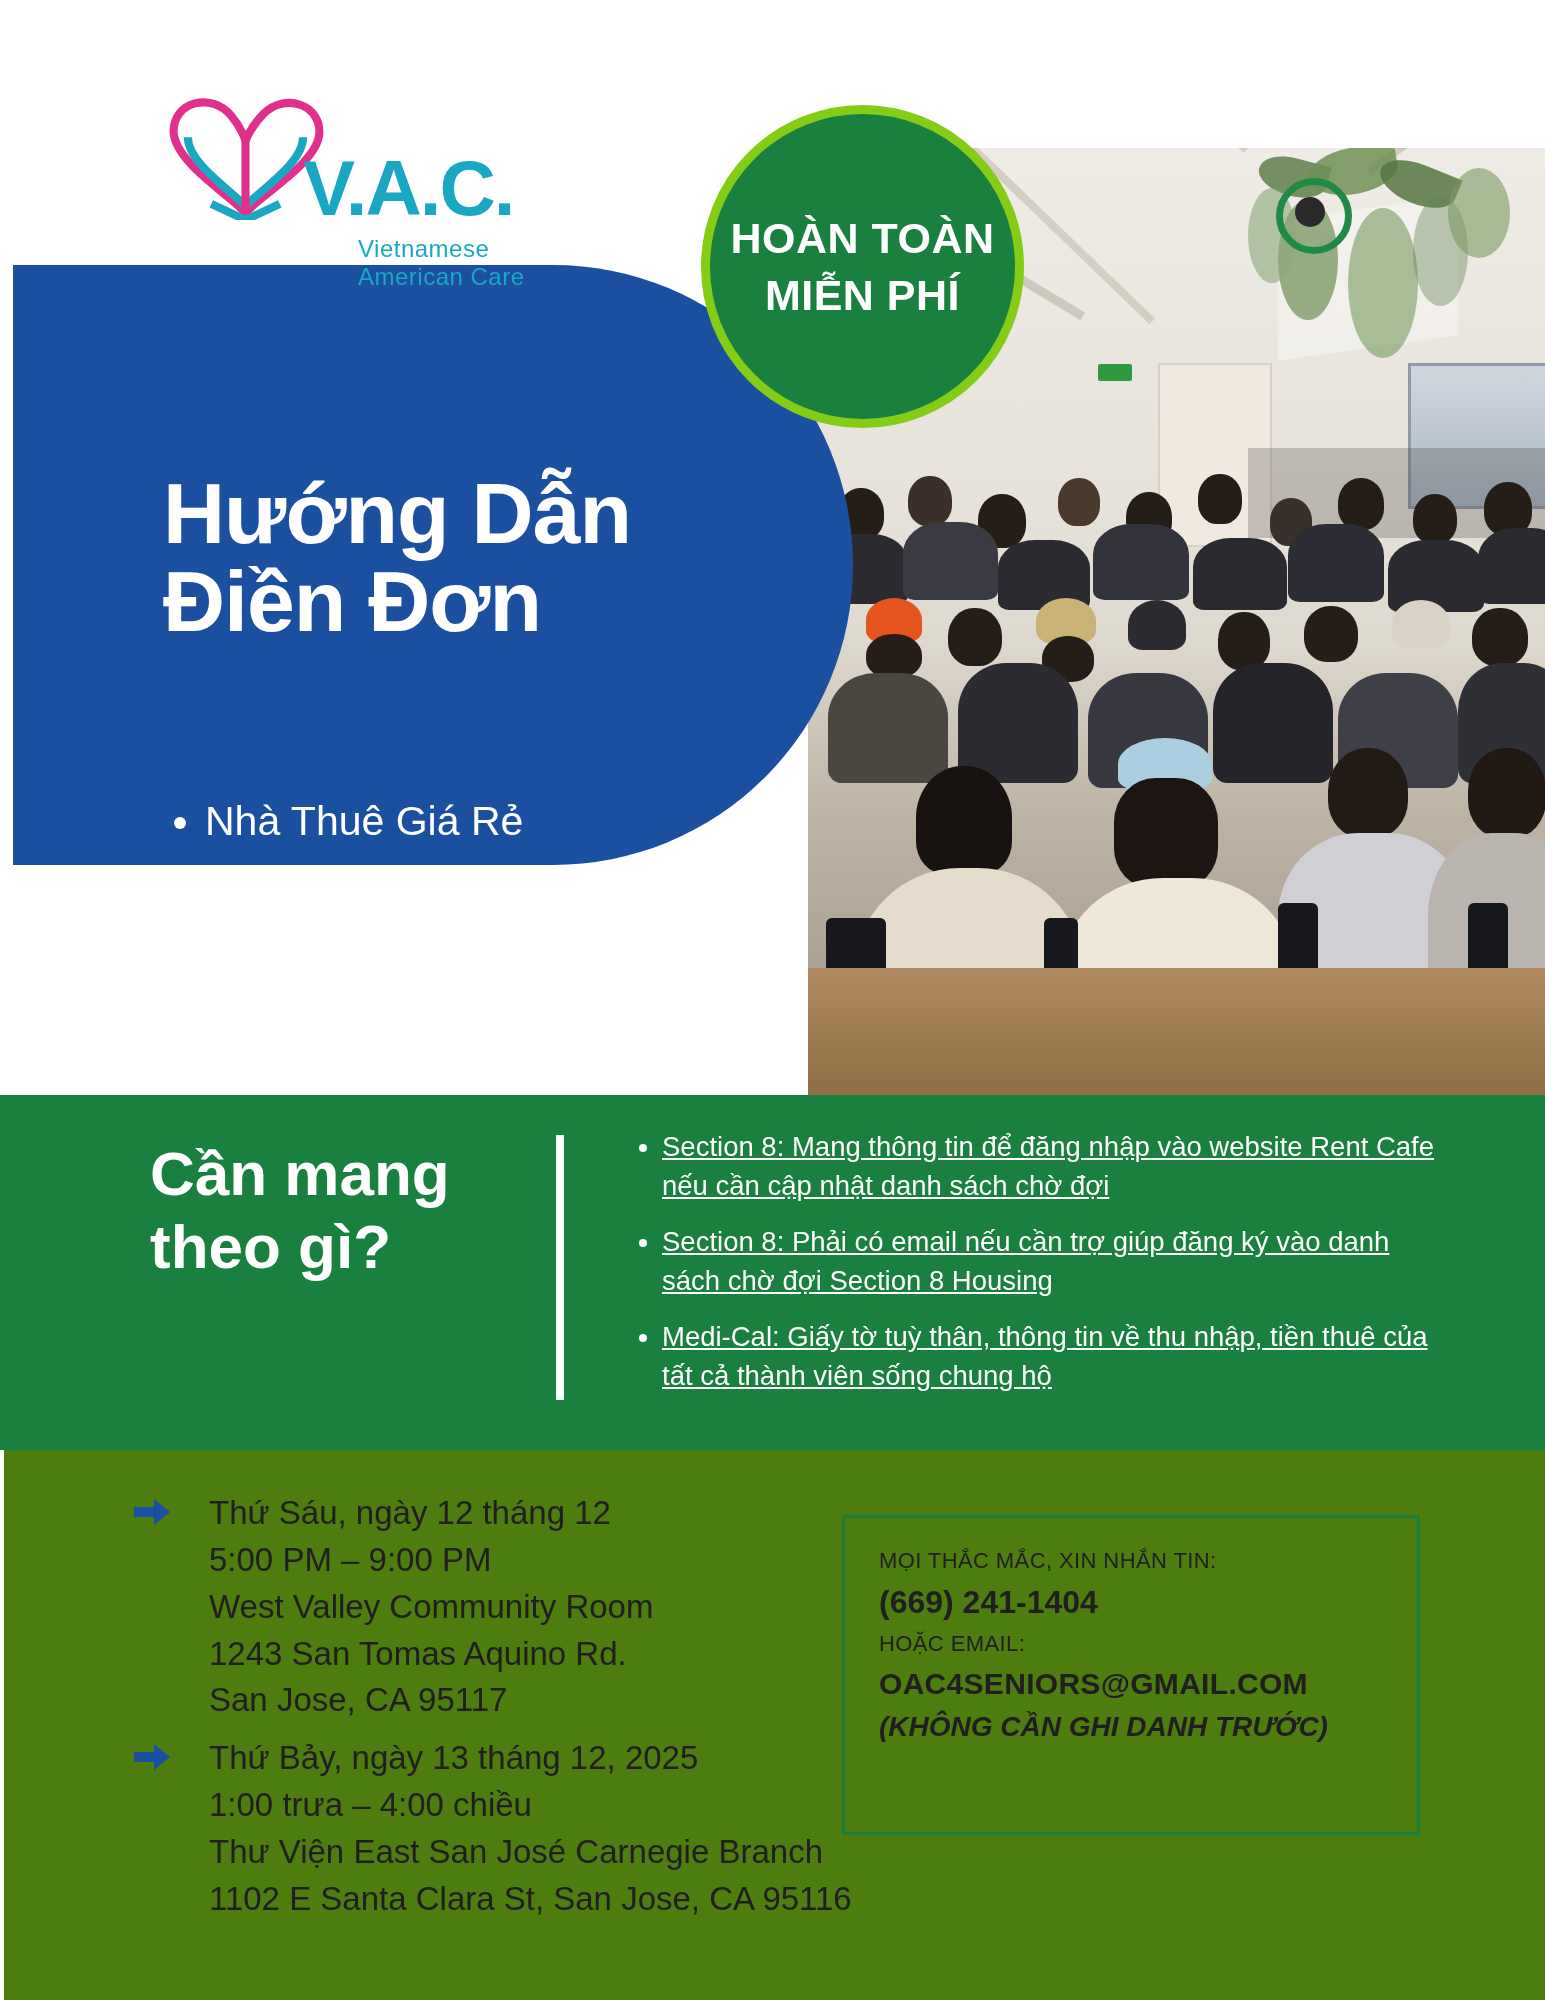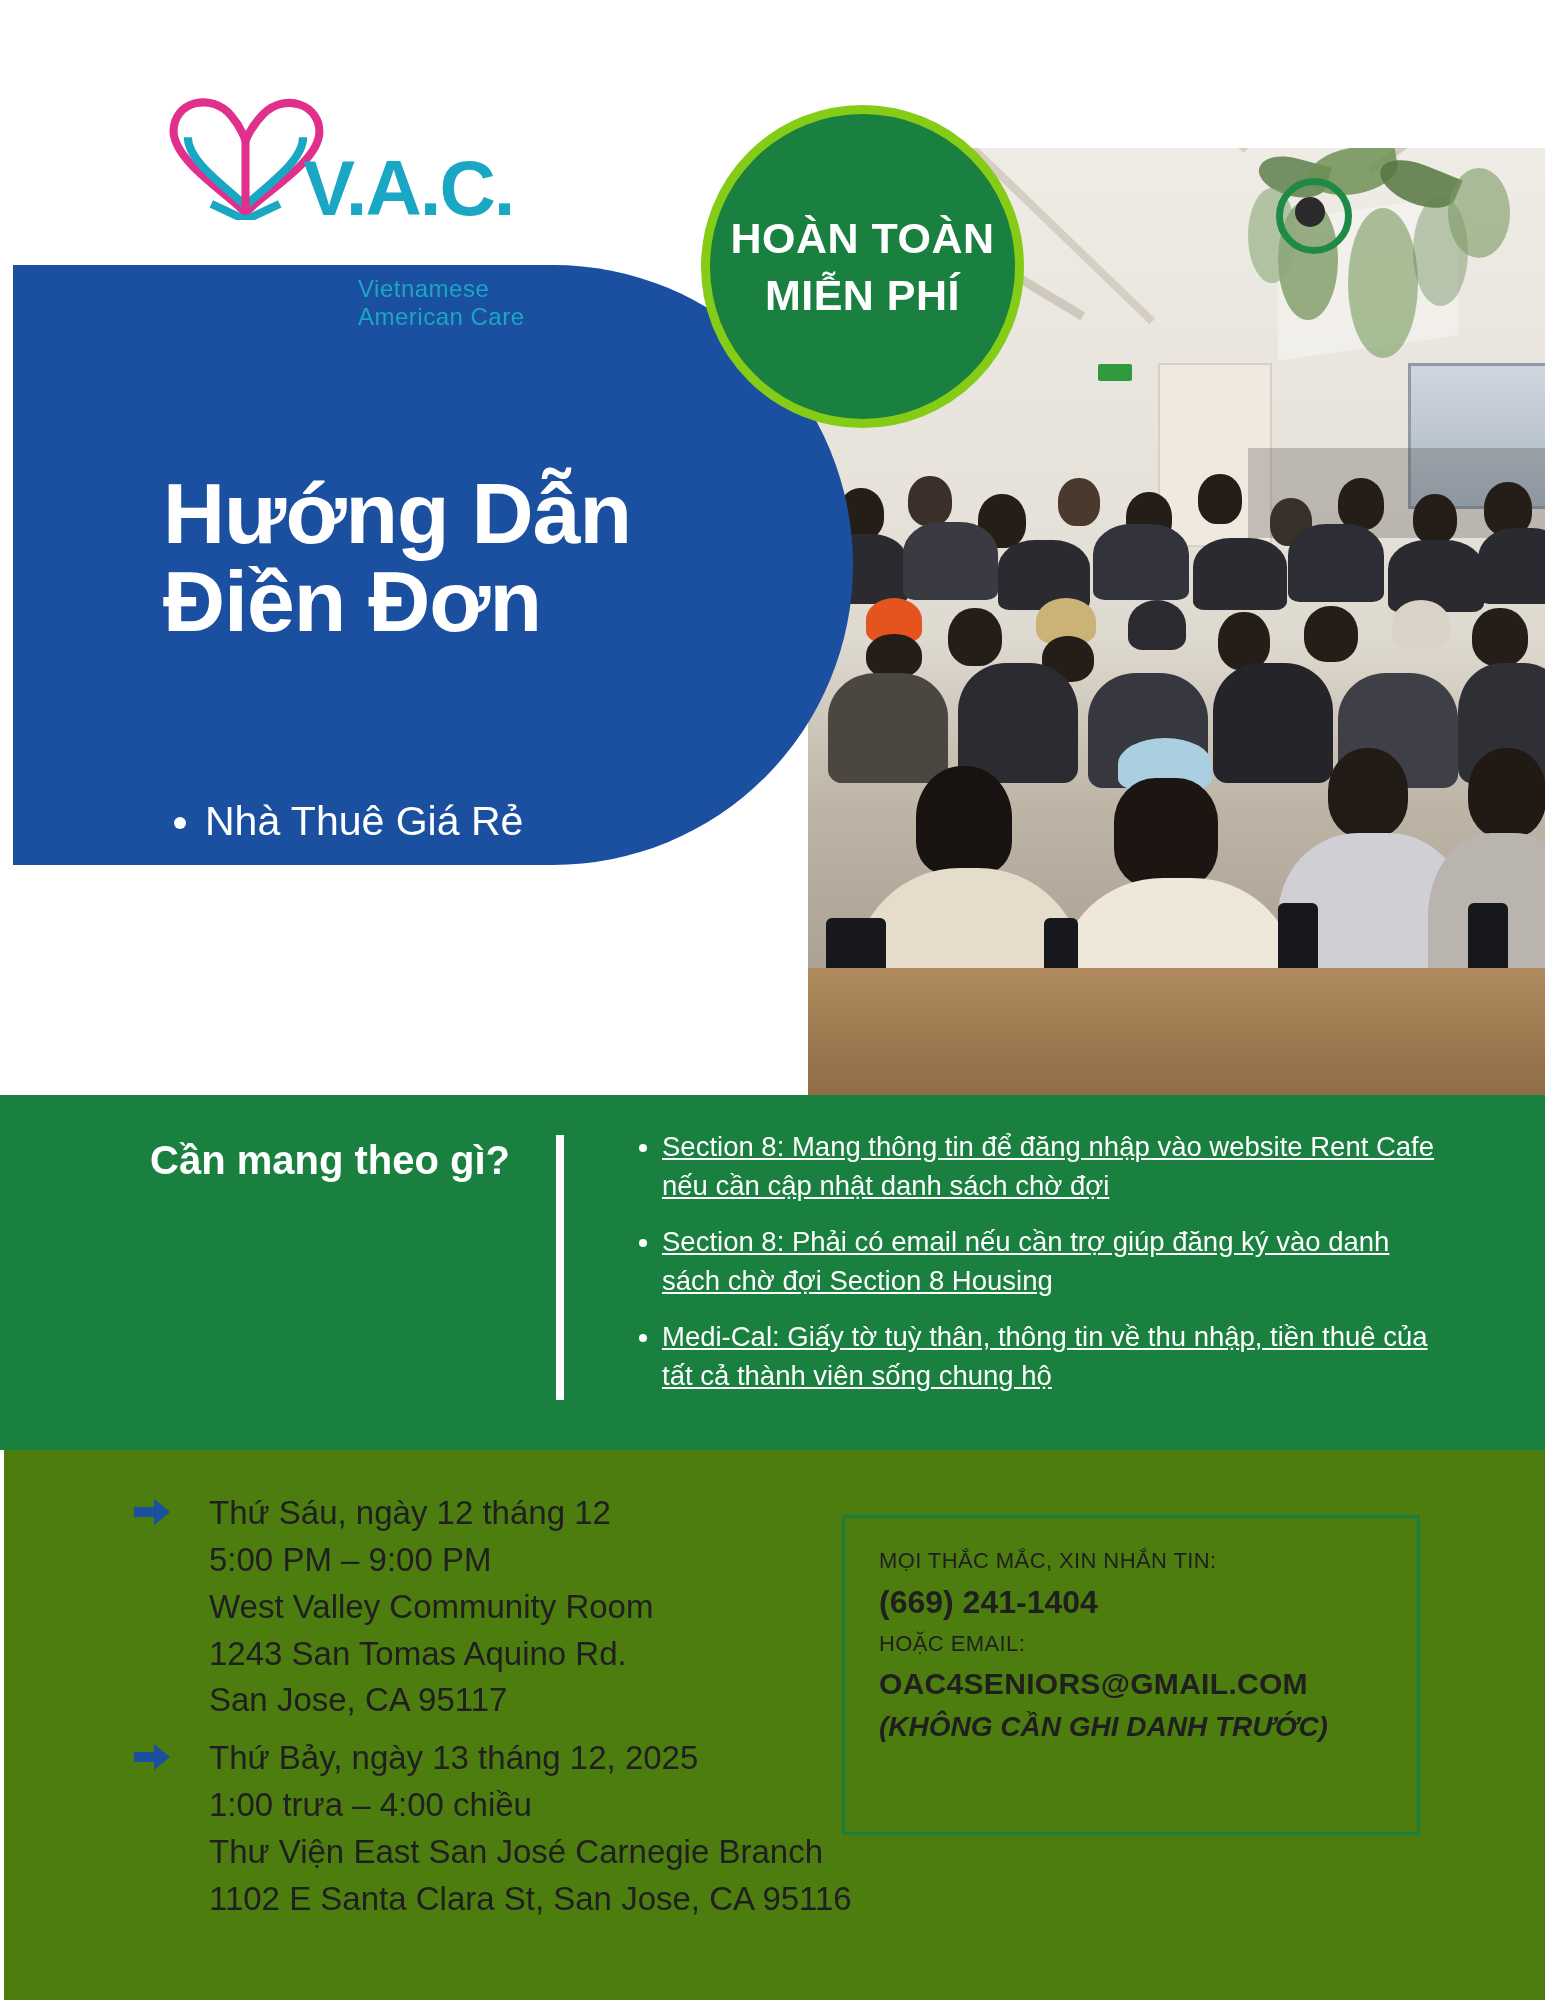--- a/index.html
+++ b/index.html
@@ -150,21 +150,21 @@
   }
   .logo .heart {
     position: absolute; left: 10px; top: 0px; width: 185px; height: 135px;
   }
   .logo-text {
     position: absolute; left: 160px; top: 58px;
     font-size: 78px; font-weight: bold; color: #1aa7c4; letter-spacing: -2px;
   }
   .logo-sub {
     position: absolute; left: 215px; top: 150px;
-    font-size: 24px; color: #1aa7c4; letter-spacing: .5px; margin-top: 40px;
+    font-size: 24px; color: #1aa7c4; letter-spacing: .5px;
   }
 
   
   .free-badge {
     position: absolute;
     left: 688px; top: 105px;
     width: 305px; height: 305px;
     border-radius: 50%;
     background: #1a8040;
     border: 9px solid #84cc16;
@@ -183,21 +183,21 @@
   
   .green-band {
     position: absolute;
     left: 0; top: 1095px;
     width: 1545px; height: 355px;
     background: #19803f;
     color: #ffffff;
   }
   .green-title {
     position: absolute; left: 150px; top: 42px;
-    font-size: 40px; font-weight: bold; line-height: 1.18;
+    font-size: 62px; font-weight: bold; line-height: 1.18;
     width: 360px;
   }
   .divider-v {
     position: absolute; left: 556px; top: 40px;
     width: 8px; height: 265px; background: #ffffff;
   }
   .green-list {
     position: absolute; left: 620px; top: 32px;
     width: 830px;
     font-size: 27.5px;

